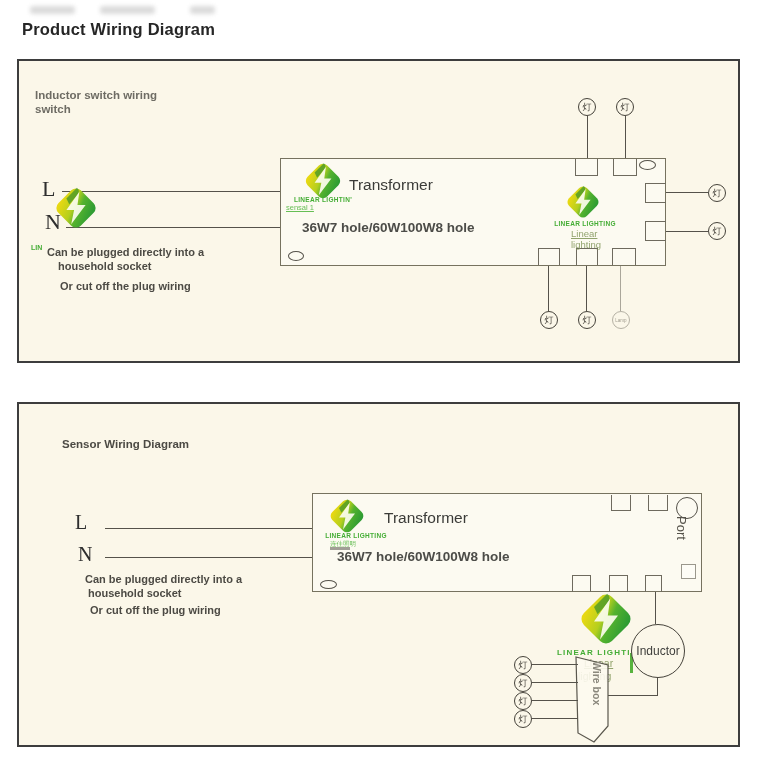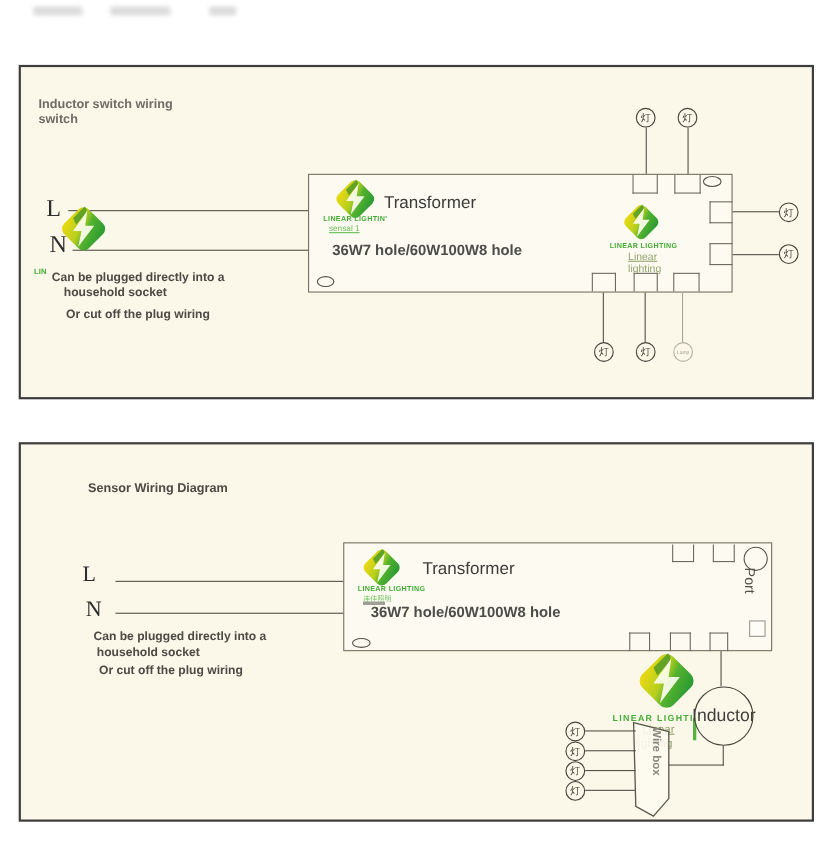--- a/index.html
+++ b/index.html
@@ -8,21 +8,21 @@
 
   .abs { position:absolute; }
   .panel { position:absolute; left:17px; width:723px; background:#fbf7e9; border:2px solid #3d3d3d; }
 
   .smudge { position:absolute; height:8px; background:#9a9a9a; opacity:.35; filter:blur(2px); border-radius:3px; }
 
   .page-title { position:absolute; left:22px; top:20px; font-size:16.5px; font-weight:700; color:#262626; letter-spacing:.2px; }
 
   .panel-heading { position:absolute; font-size:11.5px; font-weight:600; color:#6e6c64; line-height:14px; }
   .panel-heading span { display:block; }
-  .heading2 { color:#4c4a44;margin-left:18px; }
+  .heading2 { color:#4c4a44; }
 
   .ln-label { position:absolute; font-family:"Liberation Serif", serif; color:#2e2e2e; }
 
   .wire-h { position:absolute; height:1.3px; background:#55524a; }
   .wire-v { position:absolute; width:1.3px; background:#55524a; }
   .wire-faint { background:#aaa69a; }
 
   .tbox { position:absolute; border:1.2px solid #76725f; background:rgba(255,255,255,0.38); }
 
   .notch { position:absolute; border:1.1px solid #6e6a5e; background:transparent; }
@@ -45,21 +45,21 @@
   .wm-underline { text-decoration:underline; }
   .note { position:absolute; font-size:11px; font-weight:600; color:#4c4a44; }
   .lin-tag { position:absolute; font-size:7px; font-weight:700; color:#44ad35; }
 
   .vtext { position:absolute; writing-mode:vertical-rl; text-orientation:mixed; }
   .port-label { font-size:13px; color:#55524a; }
   .wirebox-label { font-size:10.5px; color:#8b887d; font-weight:600; }
 
   .inductor { position:absolute; width:54px; height:54px; border:1.2px solid #45423a; border-radius:50%;
               background:#fbf7e9; display:flex; align-items:center; justify-content:center;
-              font-size:16px; color:#3f3f3c; }
+              font-size:12px; color:#3f3f3c; }
   .tr-circle { position:absolute; width:22px; height:22px; border:1.2px solid #55524a; border-radius:50%; }
   .gray-square { position:absolute; width:15px; height:15px; border:1.3px solid #9a978c; background:rgba(255,255,255,.4); }
   .green-bar { position:absolute; width:2.5px; background:#57b33e; }
   .smudge-bar { position:absolute; background:#55524a; opacity:.55; }
   svg.logo { position:absolute; }
 </style>
 </head>
 <body>
 
 <svg width="0" height="0" style="position:absolute">
@@ -77,20 +77,21 @@
     </g>
   </defs>
 </svg>
 
 <div id="page">
 
   <div class="smudge" style="left:30px; top:6px; width:45px;"></div>
   <div class="smudge" style="left:100px; top:6px; width:55px;"></div>
   <div class="smudge" style="left:190px; top:6px; width:25px;"></div>
 
+  <div class="page-title">Product Wiring Diagram</div>
 
   <div class="panel" style="top:59px; height:304px;"></div>
 
   <div>
     <div class="panel-heading" style="left:35px; top:88px; width:160px;">
       <span>Inductor switch wiring</span>
       <span>switch</span>
     </div>
 
     <div class="ln-label" style="left:42px; top:176px; font-size:22px;">L</div>
@@ -106,21 +107,21 @@
 
     <div class="note" style="left:47px; top:246px;">Can be plugged directly into a</div>
     <div class="note" style="left:58px; top:260px;">household socket</div>
     <div class="note" style="left:60px; top:280px;">Or cut off the plug wiring</div>
 
     <div class="tbox" style="left:280px; top:158px; width:386px; height:108px;"></div>
     <svg class="logo" viewBox="0 0 100 100" style="left:302px; top:160px; width:42px; height:42px;">
         <use href="#logoShape"></use>
       </svg>
     <div class="brand-caps" style="left:284px; top:196px; width:78px;">LINEAR LIGHTIN'</div>
-    <div class="wm wm-underline" style="left:299px; top:203px; font-size:7.5px; color:#4db43a;">sensal 1</div>
+    <div class="wm wm-underline" style="left:286px; top:203px; font-size:7.5px; color:#4db43a;">sensal 1</div>
     <div class="transformer-label" style="left:349px; top:176px;">Transformer</div>
     <div class="spec-label" style="left:302px; top:220px;">36W7 hole/60W100W8 hole</div>
     <div class="oval" style="left:288px; top:251px; width:16px; height:10px;"></div>
     <div class="oval" style="left:639px; top:160px; width:17px; height:10px;"></div>
 
     <div class="notch open-top" style="left:575px; top:159px; width:23px; height:17px;"></div>
     <div class="notch open-top" style="left:613px; top:159px; width:24px; height:17px;"></div>
     <div class="notch open-right" style="left:645px; top:183px; width:21px; height:20px;"></div>
     <div class="notch open-right" style="left:645px; top:221px; width:21px; height:20px;"></div>
     <div class="notch open-bottom" style="left:538px; top:248px; width:22px; height:17px;"></div>

